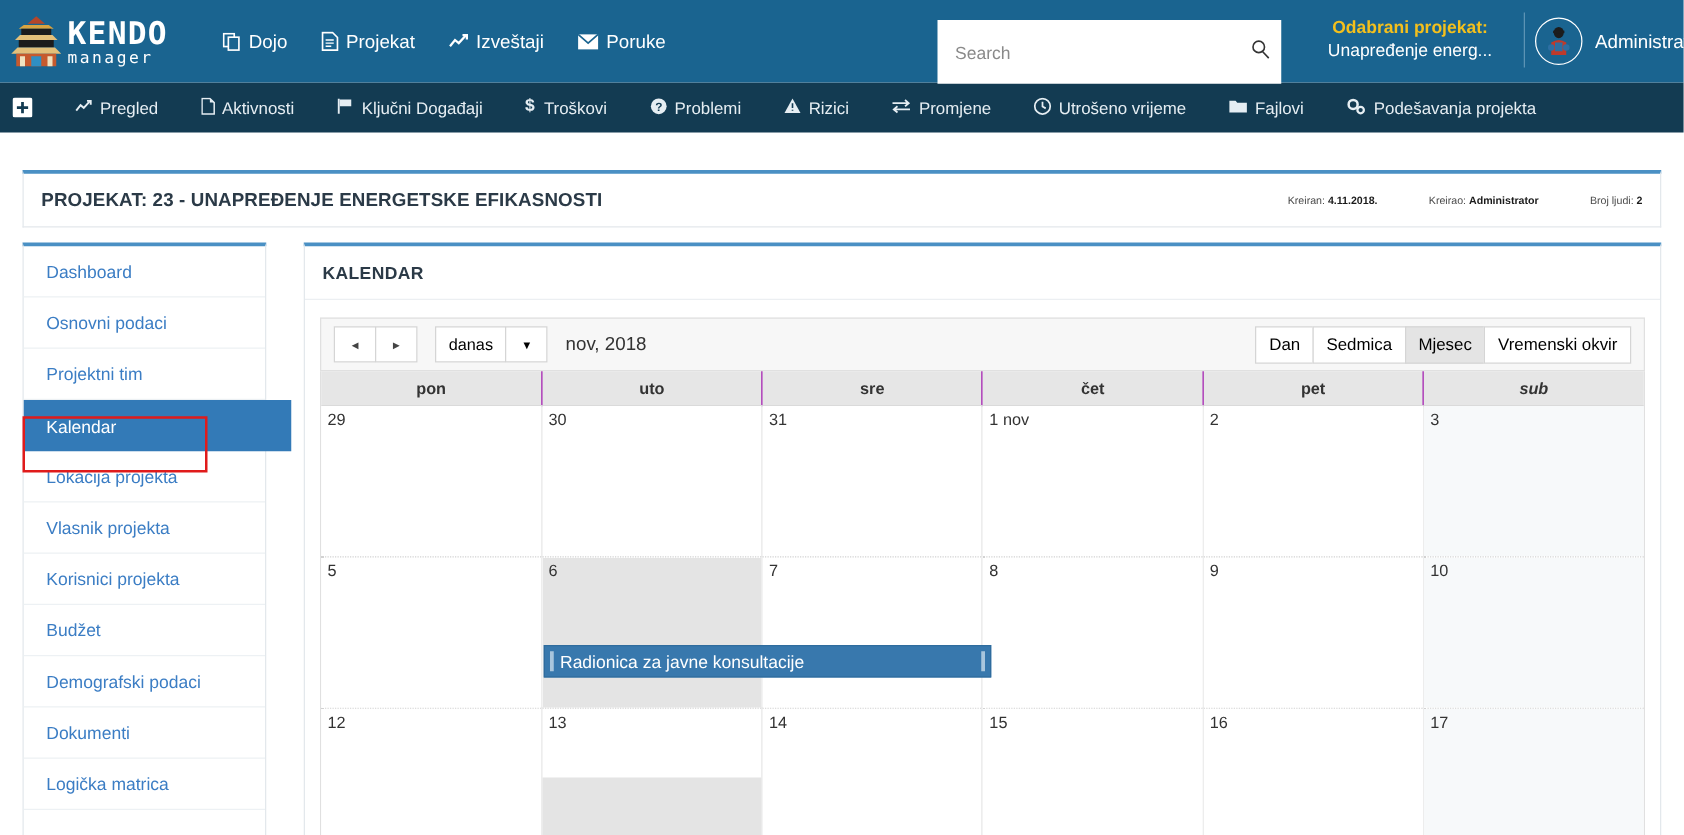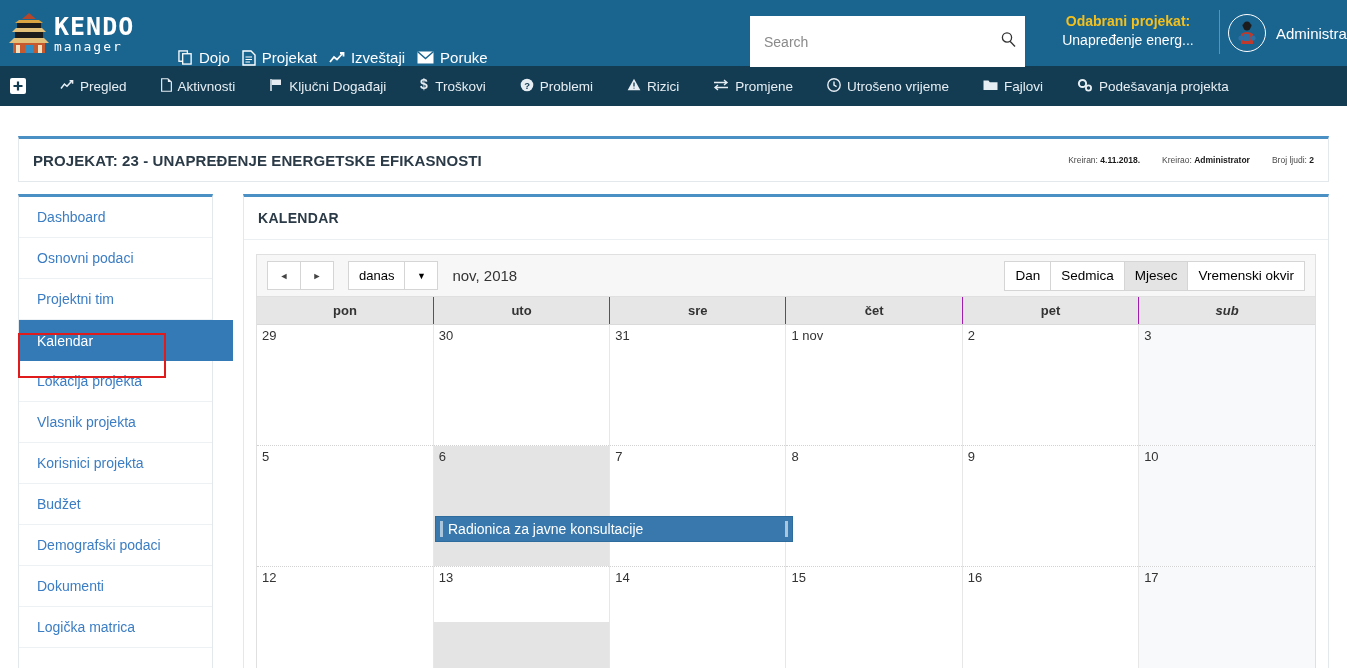--- a/index.html
+++ b/index.html
@@ -10,21 +10,21 @@
     background: #ffffff;
     font-family: "Liberation Sans", sans-serif;
     -webkit-font-smoothing: antialiased;
   }
 
   
   .topbar {
     height: 66px;
     background: #1a6490;
     display: flex;
-    align-items: flex-end;
+    align-items: center;
     position: relative;
   }
   .logo-wrap {
     width: 160px;
     height: 66px;
     display: flex;
     align-items: center;
     padding-left: 6px;
     flex: 0 0 auto;
   }
@@ -45,21 +45,21 @@
     font-family: "DejaVu Sans Mono", monospace;
     font-size: 13px;
     letter-spacing: 2px;
     display: block;
     margin-top: 1px;
   }
 
   .mainnav {
     display: flex;
     align-items: center;
-    gap: 12px;
+    gap: 27px;
     margin-left: 18px;
     flex: 0 0 auto;
   }
   .mainnav a {
     color: #ffffff;
     font-size: 15px;
     text-decoration: none;
     display: flex;
     align-items: center;
     gap: 6px;
@@ -151,21 +151,21 @@
     justify-content: space-between;
     padding: 0 14px;
   }
   .project-title {
     font-size: 15px;
     font-weight: bold;
     color: #2b3a47;
     letter-spacing: 0.1px;
   }
   .project-meta { display: flex; gap: 22px; align-items: baseline; }
-  .project-meta .m { font-size: 8.5px; color: #4a4a4a; white-space: nowrap; }
+  .project-meta .m { font-size: 8.5px; color: #4a4a4a; white-space: nowrap; margin-left: 19px; }
   .project-meta .m b { color: #1a1a1a; }
 
   
   .layout { display: flex; gap: 30px; margin-top: 12px; }
 
   .sidebar {
     width: 195px;
     flex: 0 0 auto;
     border: 1px solid #e3e8ec;
     border-top: 3px solid #4a90c4;

